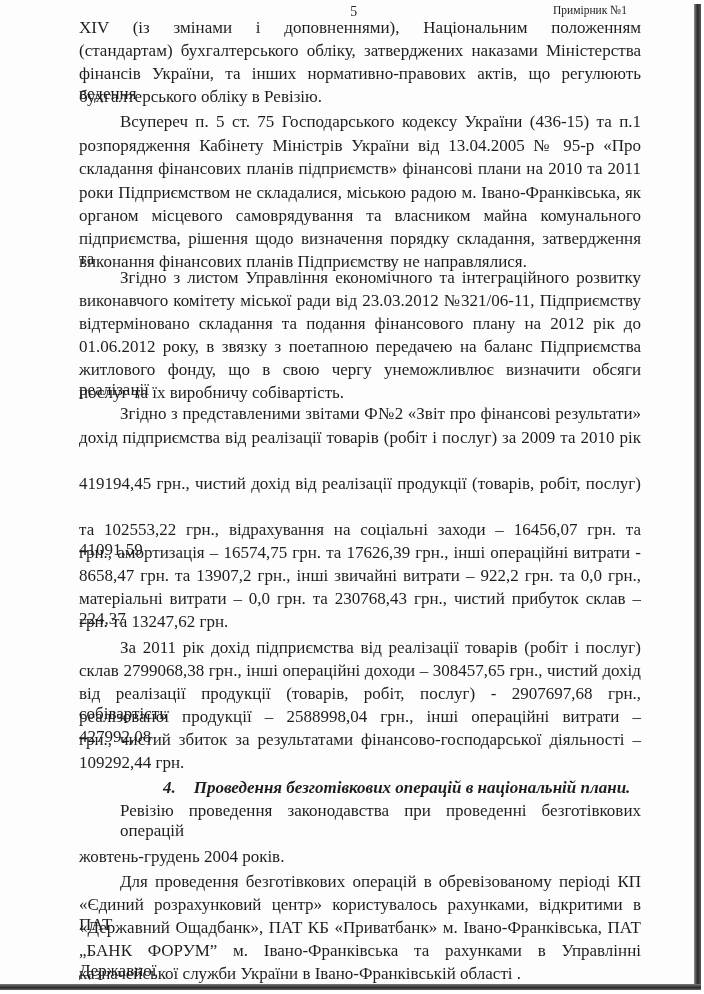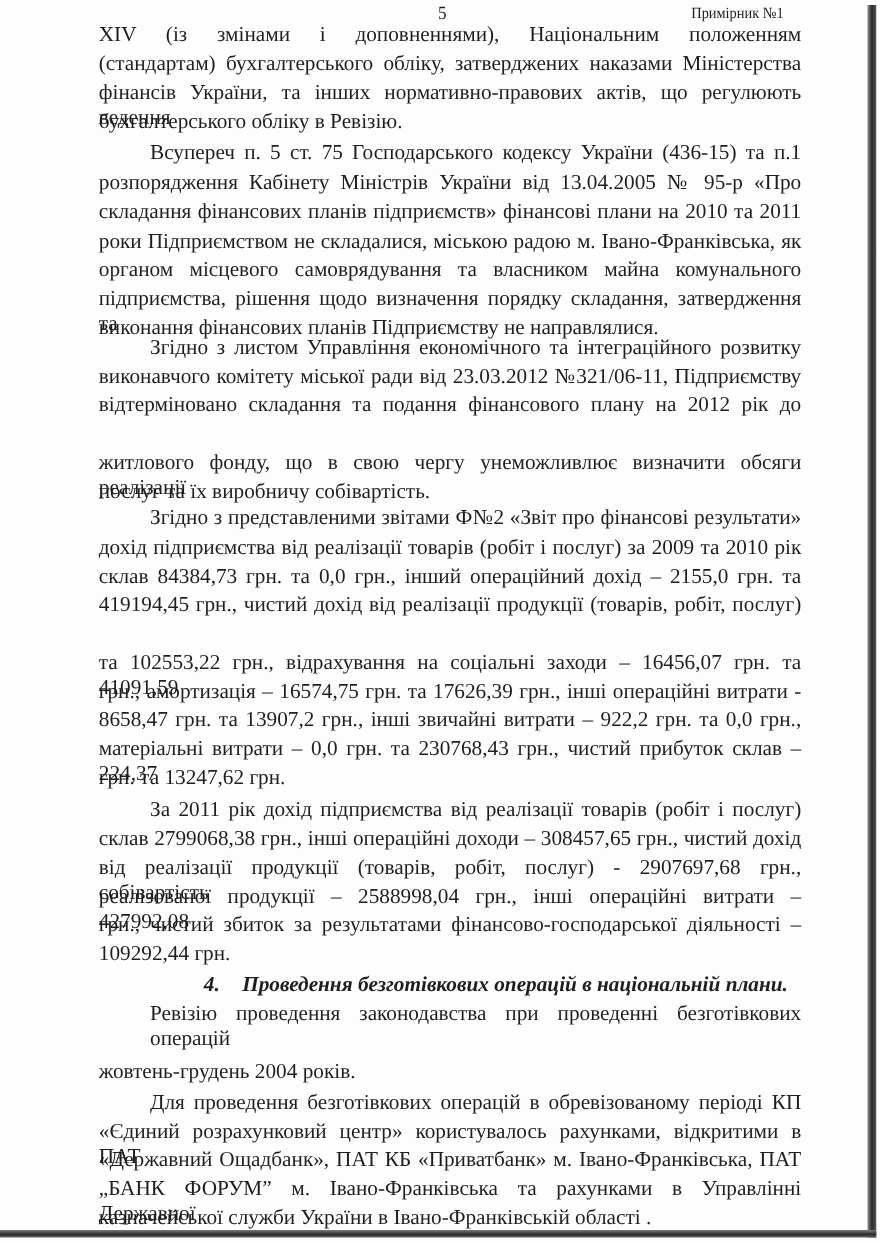--- a/index.html
+++ b/index.html
@@ -53,26 +53,26 @@
   <div class="line justify" style="top:136px">розпорядження Кабінету Міністрів України від 13.04.2005 № 95-р «Про</div>
   <div class="line justify" style="top:159px">складання фінансових планів підприємств» фінансові плани на 2010 та 2011</div>
   <div class="line justify" style="top:183px">роки Підприємством не складалися, міською радою м. Івано-Франківська, як</div>
   <div class="line justify" style="top:206px">органом місцевого самоврядування та власником майна комунального</div>
   <div class="line justify" style="top:229px">підприємства, рішення щодо визначення порядку складання, затвердження та</div>
   <div class="line" style="top:252px">виконання фінансових планів Підприємству не направлялися.</div>
 
   <div class="line justify indent" style="top:268px">Згідно з листом Управління економічного та інтеграційного розвитку</div>
   <div class="line justify" style="top:291px">виконавчого комітету міської ради від 23.03.2012 №321/06-11, Підприємству</div>
   <div class="line justify" style="top:314px">відтерміновано складання та подання фінансового плану на 2012 рік до</div>
+  <div class="line justify" style="top:337px">01.06.2012 року, в звязку з поетапною передачею на баланс Підприємства</div>
   <div class="line justify" style="top:360px">житлового фонду, що в свою чергу унеможливлює визначити обсяги реалізації</div>
   <div class="line" style="top:383px">послуг та їх виробничу собівартість.</div>
 
   <div class="line justify indent" style="top:404px">Згідно з представленими звітами Ф№2 «Звіт про фінансові результати»</div>
   <div class="line justify" style="top:428px">дохід підприємства від реалізації товарів (робіт і послуг) за 2009 та 2010 рік</div>
-  <div class="line justify" style="top:451px">склав 84384,73 грн. та 0,0 грн., інший операційний дохід – 2155,0 грн. та</div>
   <div class="line justify" style="top:474px">419194,45 грн., чистий дохід від реалізації продукції (товарів, робіт, послуг)</div>
   <div class="line justify" style="top:520px">та 102553,22 грн., відрахування на соціальні заходи – 16456,07 грн. та 41091,59</div>
   <div class="line justify" style="top:543px">грн., амортизація – 16574,75 грн. та 17626,39 грн., інші операційні витрати -</div>
   <div class="line justify" style="top:566px">8658,47 грн. та 13907,2 грн., інші звичайні витрати – 922,2 грн. та 0,0 грн.,</div>
   <div class="line justify" style="top:589px">матеріальні витрати – 0,0 грн. та 230768,43 грн., чистий прибуток склав – 224,37</div>
   <div class="line" style="top:612px">грн. та 13247,62 грн.</div>
 
   <div class="line justify indent" style="top:638px">За 2011 рік дохід підприємства від реалізації товарів (робіт і послуг)</div>
   <div class="line justify" style="top:661px">склав 2799068,38 грн., інші операційні доходи – 308457,65 грн., чистий дохід</div>
   <div class="line justify" style="top:684px">від реалізації продукції (товарів, робіт, послуг) - 2907697,68 грн., собівартість</div>

